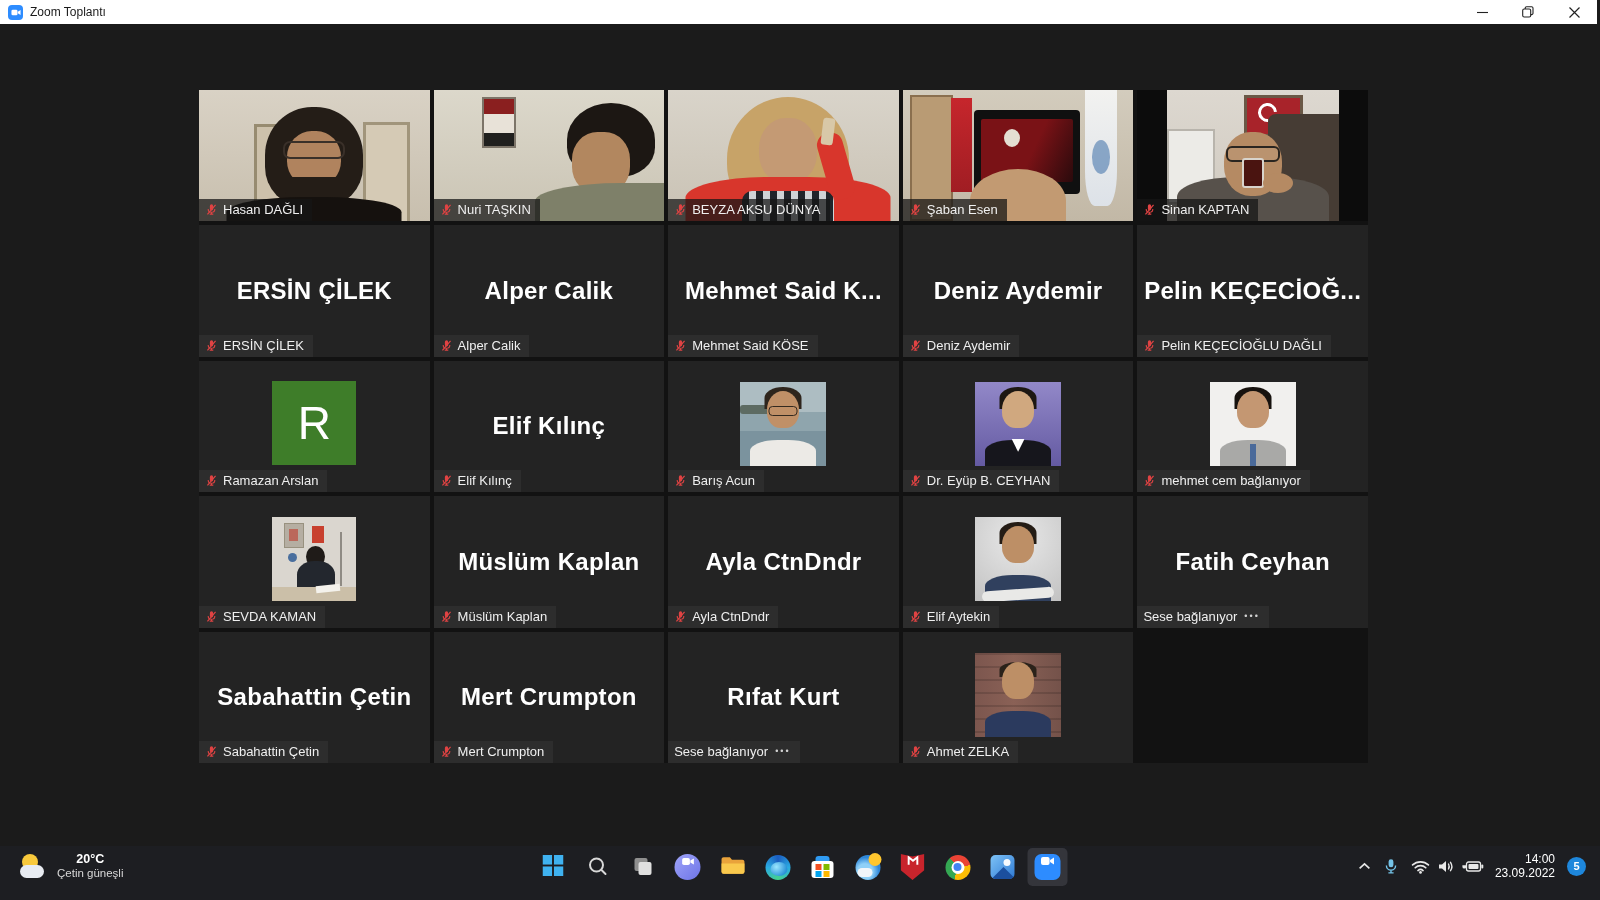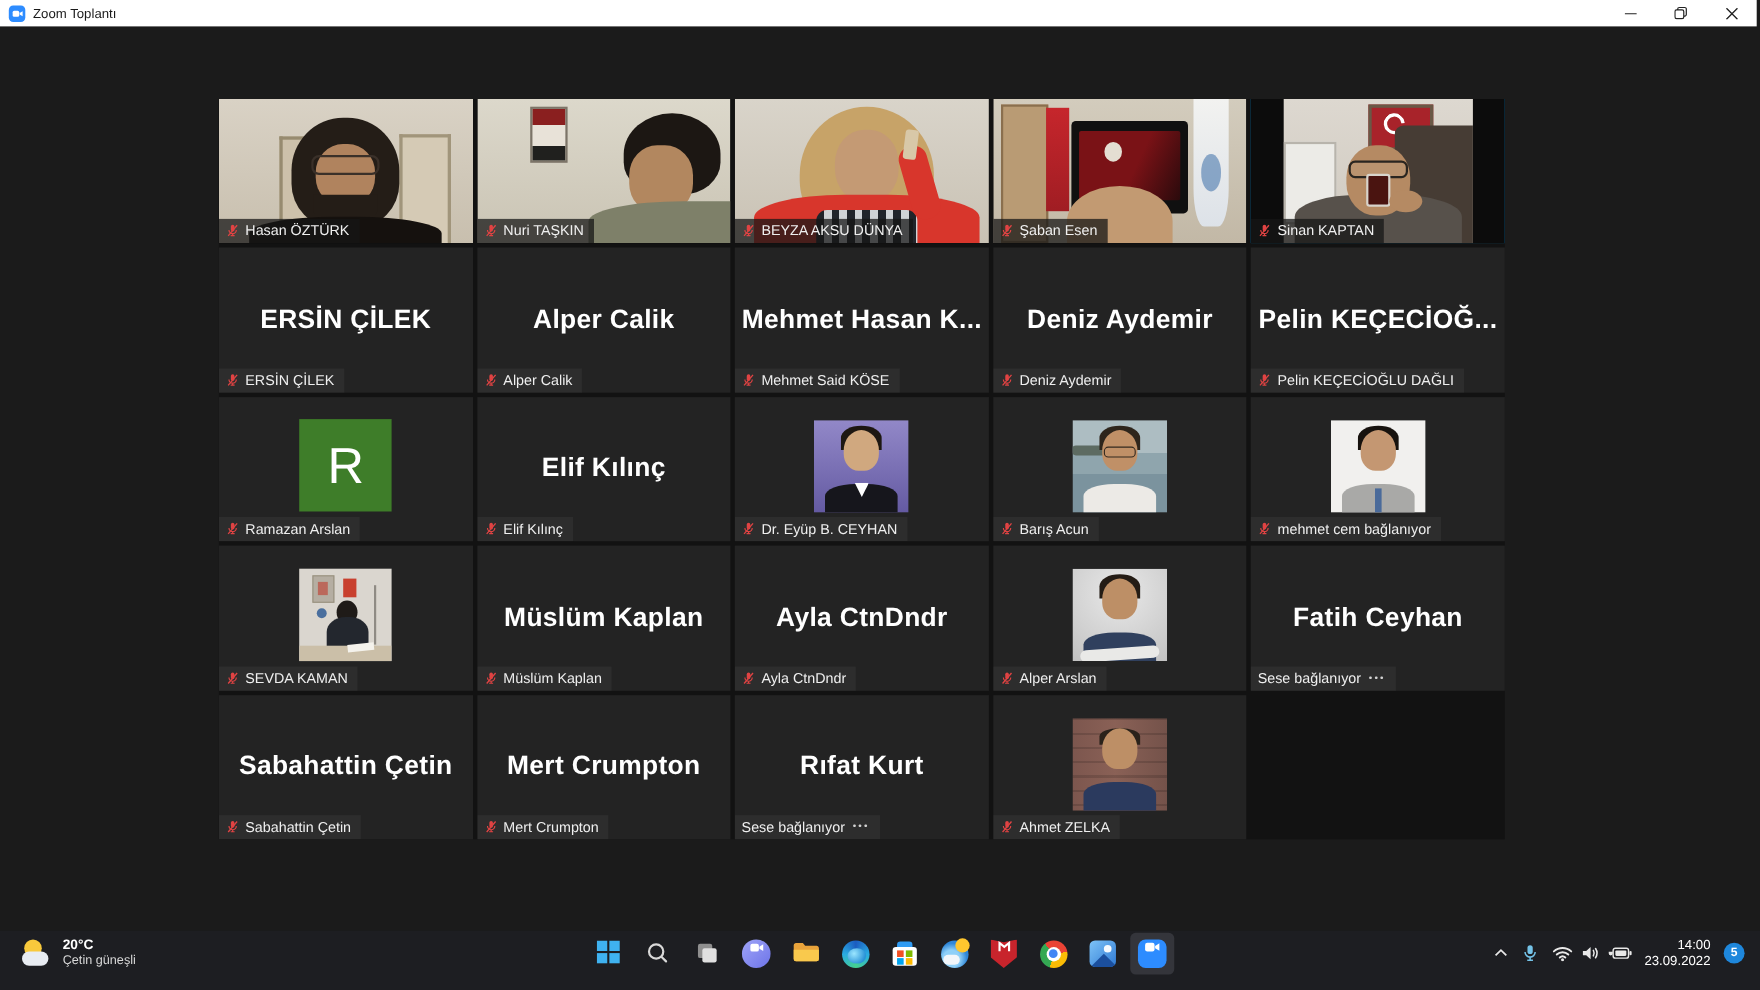--- a/index.html
+++ b/index.html
@@ -122,21 +122,21 @@
   .lg-crowd{left:23%;top:36%;width:54%;height:27%;border-radius:6px;background:linear-gradient(180deg,#9a9081,#6f675c)}
   .lg-dots{left:22%;bottom:17%;width:10px;height:10px;border-radius:50%;background:#7fb06a;
     box-shadow:14px 0 0 #dcdcdc,28px 0 0 #e08585,42px 0 0 #e8b84a}
   
   .taskbar{position:absolute;top:846px;left:0;right:0;height:54px;background:#1d1e22;
     display:flex;align-items:center;padding:0 14px 14px 14px;box-sizing:border-box;z-index:10}
   .tb-weather{display:flex;align-items:center;gap:9px;background:transparent;border:0;padding:2px 6px}
   .w-icon{position:relative;width:28px;height:26px}
   .w-icon .sun{position:absolute;left:2px;top:1px;width:16px;height:16px;border-radius:50%;background:#f8c93c}
   .w-icon .cloud{position:absolute;left:0;bottom:1px;width:24px;height:13px;border-radius:10px;background:#e8ecf2}
-  .w-text{text-align:left;color:#fff;line-height:14px}
+  .w-text{text-align:center;color:#fff;line-height:14px}
   .w-temp{font-size:12.5px;font-weight:bold}
   .w-cond{font-size:11.5px;color:#d8d8d8}
   .tb-center{position:absolute;left:50%;transform:translateX(-50%);top:2px;display:flex;align-items:center;gap:5px}
   .tb-btn{width:40px;height:38px;display:flex;align-items:center;justify-content:center;background:transparent;border:0;border-radius:5px;padding:0}
   .tb-btn.active{background:#34353b}
   .tb-btn span{display:block}
   .ic-chat{width:26px;height:26px;border-radius:50%;background:linear-gradient(135deg,#9fa4f8,#6d74e8);display:flex;align-items:center;justify-content:center}
   .ic-chat svg{width:13px;height:9px}
   .ic-edge{width:25px;height:25px;border-radius:50%;background:conic-gradient(from 180deg,#45d18f,#2aabe2,#1b5cc0,#2aabe2,#45d18f);position:relative;overflow:hidden}
   .ic-edge::after{content:"";position:absolute;left:23%;top:30%;width:68%;height:55%;border-radius:50%;background:radial-gradient(circle at 35% 35%,#9be6ff,#2a93d8 72%)}
@@ -217,21 +217,21 @@
       <div class="hair"></div>
           <div class="face"></div>
       <div class="gl"></div>
           <div class="beard"></div>
           <div class="bod"></div>
     </div>
     <div class="plabel">
           <svg class="mic">
             <use href="#micdef"></use>
           </svg>
-          <span>Hasan ÖZTÜRK</span>
+          <span>Hasan DAĞLI</span>
         </div>
   </div>
 
   <div class="tile video">
     <div class="scene v1">
       <div class="poster"></div>
           <div class="hair"></div>
       <div class="face"></div>
           <div class="bod"></div>
     </div>
@@ -314,21 +314,21 @@
   <div class="tile">
     <div class="big-name">Alper Calik</div>
     <div class="plabel">
           <svg class="mic">
             <use href="#micdef"></use>
           </svg>
           <span>Alper Calik</span>
         </div>
   </div>
   <div class="tile">
-    <div class="big-name">Mehmet Hasan K...</div>
+    <div class="big-name">Mehmet Said K...</div>
     <div class="plabel">
           <svg class="mic">
             <use href="#micdef"></use>
           </svg>
           <span>Mehmet Said KÖSE</span>
         </div>
   </div>
   <div class="tile">
     <div class="big-name">Deniz Aydemir</div>
     <div class="plabel">
@@ -357,51 +357,51 @@
           <span>Ramazan Arslan</span>
         </div>
   </div>
   <div class="tile">
     <div class="big-name">Elif Kılınç</div>
     <div class="plabel">
           <svg class="mic">
             <use href="#micdef"></use>
           </svg>
           <span>Elif Kılınç</span>
-        </div>
-  </div>
-  <div class="tile">
-    <div class="photo ph-eyup">
-      <div class="bgp"></div>
-          <div class="hr"></div>
-      <div class="hd"></div>
-          <div class="ts"></div>
-          <div class="shirt"></div>
-    </div>
-    <div class="plabel">
-          <svg class="mic">
-            <use href="#micdef"></use>
-          </svg>
-          <span>Dr. Eyüp B. CEYHAN</span>
         </div>
   </div>
   <div class="tile">
     <div class="photo ph-baris">
       <div class="bgp"></div>
           <div class="land"></div>
       <div class="hr"></div>
           <div class="hd"></div>
       <div class="gls"></div>
           <div class="ts"></div>
     </div>
     <div class="plabel">
           <svg class="mic">
             <use href="#micdef"></use>
           </svg>
           <span>Barış Acun</span>
+        </div>
+  </div>
+  <div class="tile">
+    <div class="photo ph-eyup">
+      <div class="bgp"></div>
+          <div class="hr"></div>
+      <div class="hd"></div>
+          <div class="ts"></div>
+          <div class="shirt"></div>
+    </div>
+    <div class="plabel">
+          <svg class="mic">
+            <use href="#micdef"></use>
+          </svg>
+          <span>Dr. Eyüp B. CEYHAN</span>
         </div>
   </div>
   <div class="tile">
     <div class="photo ph-cem">
       <div class="bgp"></div>
           <div class="hr"></div>
       <div class="hd"></div>
           <div class="ts"></div>
           <div class="tie"></div>
     </div>
@@ -454,21 +454,21 @@
       <div class="bgp"></div>
           <div class="hr"></div>
       <div class="hd"></div>
           <div class="ts"></div>
           <div class="arms"></div>
     </div>
     <div class="plabel">
           <svg class="mic">
             <use href="#micdef"></use>
           </svg>
-          <span>Alper Arslan</span>
+          <span>Elif Aytekin</span>
         </div>
   </div>
 
   <div class="tile">
     <div class="big-name">Fatih Ceyhan</div>
     <div class="plabel">
           <span>Sese bağlanıyor</span>
           <span class="dots">•••</span>
         </div>
   </div>

